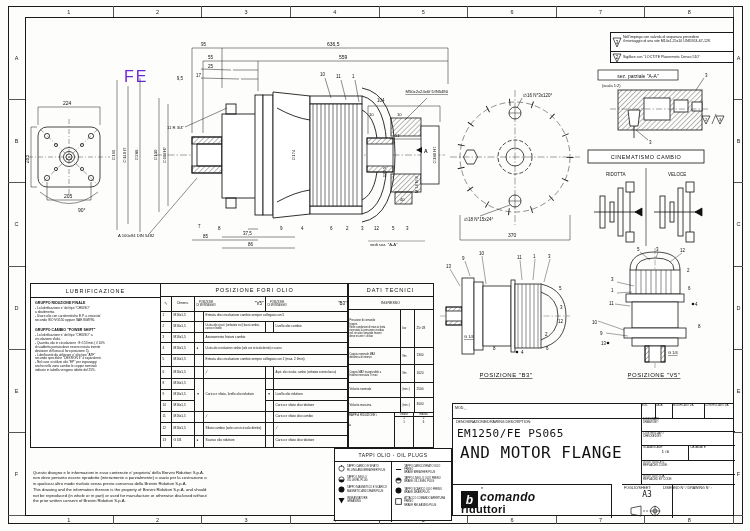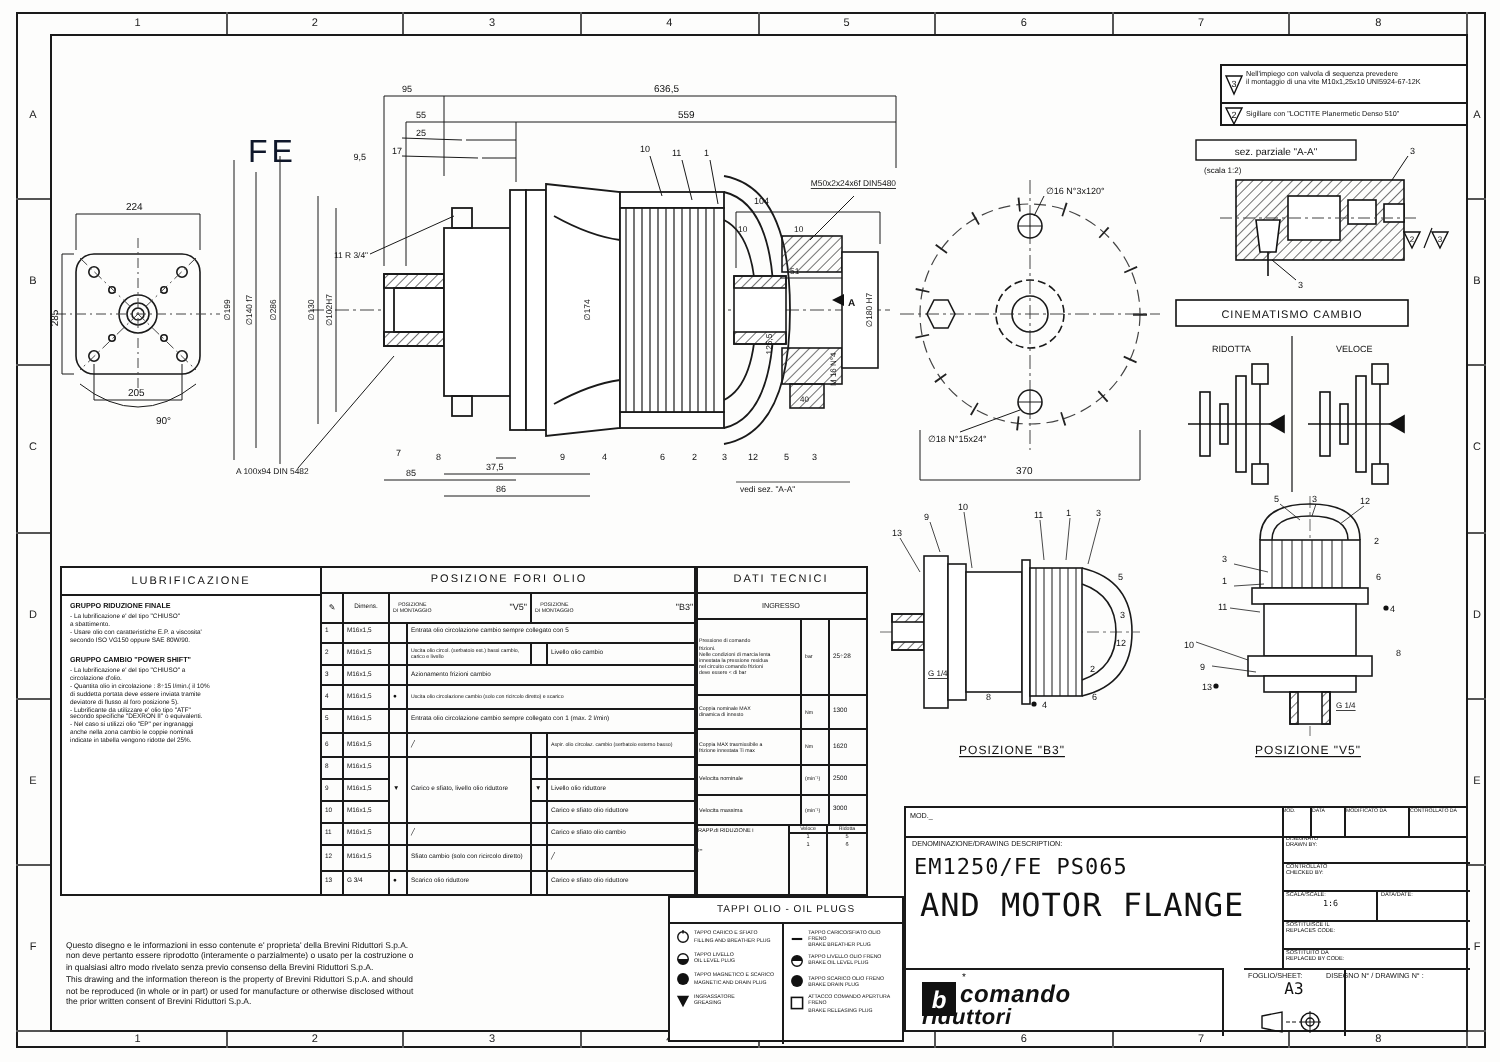--- a/index.html
+++ b/index.html
@@ -69,21 +69,21 @@
 </div>
 <div class="band bandv" style="left:734px;top:17px;width:9px;height:499px">
   <div class="cell">A</div>
   <div class="cell">B</div>
   <div class="cell">C</div>
   <div class="cell">D</div>
   <div class="cell">E</div>
   <div class="cell">F</div>
 </div>
 
-<div class="abs" style="left:124px;top:68px;font-size:16px;letter-spacing:2px;color:#0f172a">FE</div>
+<div class="abs" style="left:124px;top:68px;font-size:16px;letter-spacing:2px;color:#6d28d9">FE</div>
 
 <svg style="left:26px;top:95px" width="92" height="125" viewBox="0 0 92 125">
   <defs>
     <pattern id="h" width="3.5" height="3.5" patternTransform="rotate(45)" patternUnits="userSpaceOnUse">
       <line x1="0" y1="0" x2="0" y2="3.5" stroke="#333" stroke-width="0.7"></line>
     </pattern>
   </defs>
   <g stroke="#1a1a1a" stroke-width="0.8" fill="none">
     <rect x="12" y="32" width="62" height="60" rx="9"></rect>
     <circle cx="43" cy="62" r="9.5"></circle>
@@ -805,21 +805,21 @@
   <div class="abs" style="left:0;top:14px;width:188px;height:66px;border-right:0.8px solid #1a1a1a">
     <div class="tb-lab" style="padding:2px 0 0 3px">DENOMINAZIONE/DRAWING DESCRIPTION:</div>
     <div class="mono" style="font-size:11px;padding:3px 0 0 4px;letter-spacing:0.5px">EM1250/FE PS065</div>
     <div class="mono" style="font-size:16px;padding:3px 0 0 7px;letter-spacing:0.5px">AND MOTOR FLANGE</div>
   </div>
 
   <div class="abs" style="left:0;top:80px;width:158px;height:33px;border-top:0.8px solid #1a1a1a;border-right:0.8px solid #1a1a1a">
     <div class="abs" style="left:8px;top:6px;width:17px;height:17px;background:#111;color:#fff;display:flex;align-items:center;justify-content:center;font-weight:bold;font-size:12px;font-style:italic">b</div>
     <span class="abs" style="left:28px;top:1px;font-size:5px">*</span>
     <div class="abs" style="left:27px;top:5px;font-size:12px;font-weight:bold;font-style:italic;letter-spacing:0.3px">comando</div>
-    <div class="abs" style="left:8px;top:18px;font-size:11px;font-weight:bold;font-style:italic;letter-spacing:0.3px">riduttori</div>
+    <div class="abs" style="left:8px;top:18px;font-size:11px;font-weight:bold;letter-spacing:0.3px">riduttori</div>
   </div>
 
   <div class="abs" style="left:169px;top:80px;width:50px;height:33px;border-top:0.8px solid #1a1a1a;border-right:0.8px solid #1a1a1a">
     <div class="tb-lab" style="padding:1px 0 0 2px">FOGLIO/SHEET:</div>
     <div style="font-size:8px;text-align:center" class="mono">A3</div>
     <svg width="34" height="12" viewBox="0 0 34 12" style="position:absolute;left:7px;top:20px">
       <polygon points="2,3 12,1 12,11 2,9" fill="none" stroke="#111" stroke-width="0.7"></polygon>
       <line x1="14" y1="6" x2="20" y2="6" stroke="#111" stroke-width="0.6" stroke-dasharray="2 1"></line>
       <circle cx="26" cy="6" r="4.5" fill="none" stroke="#111" stroke-width="0.7"></circle>
       <circle cx="26" cy="6" r="2" fill="none" stroke="#111" stroke-width="0.7"></circle>

